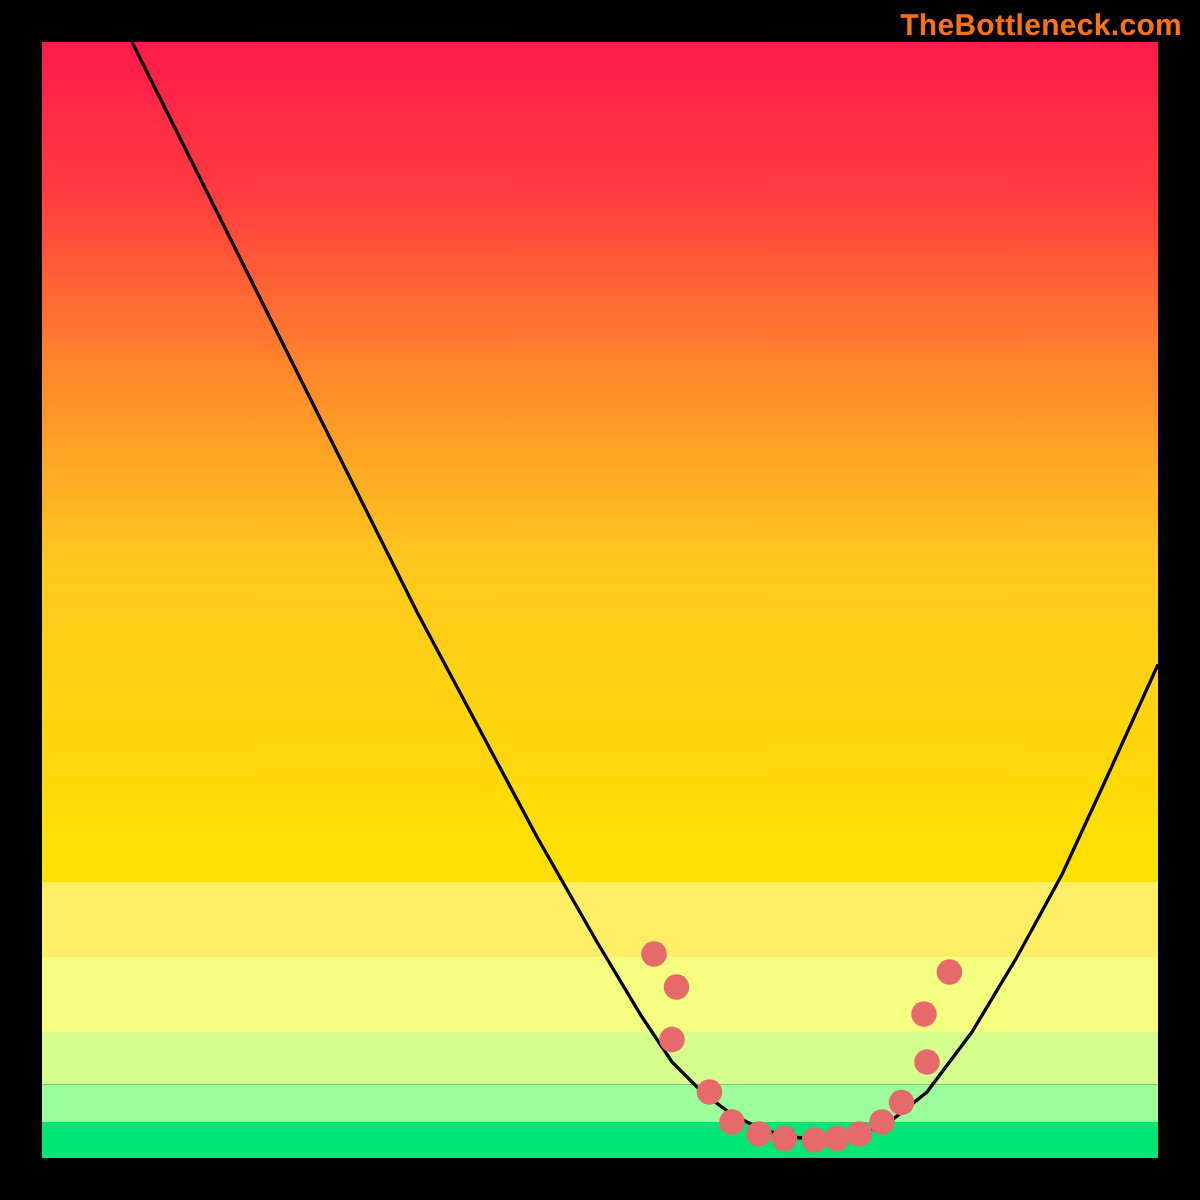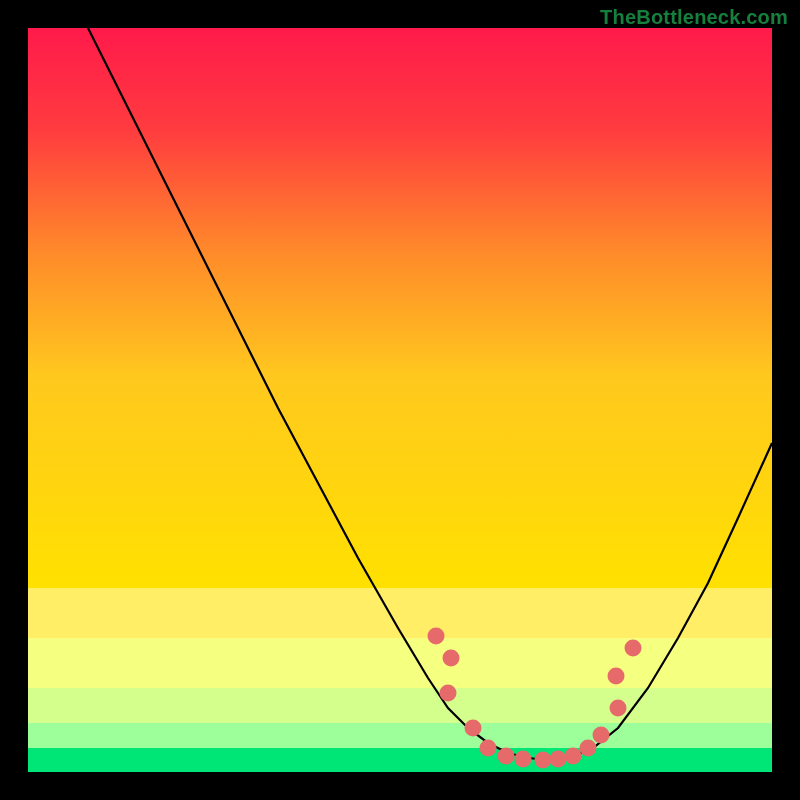--- a/index.html
+++ b/index.html
@@ -18,21 +18,21 @@
     height: 744px;
     background: #000;
   }
   .attribution {
     position: absolute;
     top: 6px;
     right: 12px;
     font-family: Arial, Helvetica, sans-serif;
     font-size: 20px;
     font-weight: 600;
-    color: #15803d;
+    color: #f97316;
     letter-spacing: 0.2px;
   }
   svg {
     display: block;
   }
 </style>
 </head>
 <body>
 
 <div class="frame">

